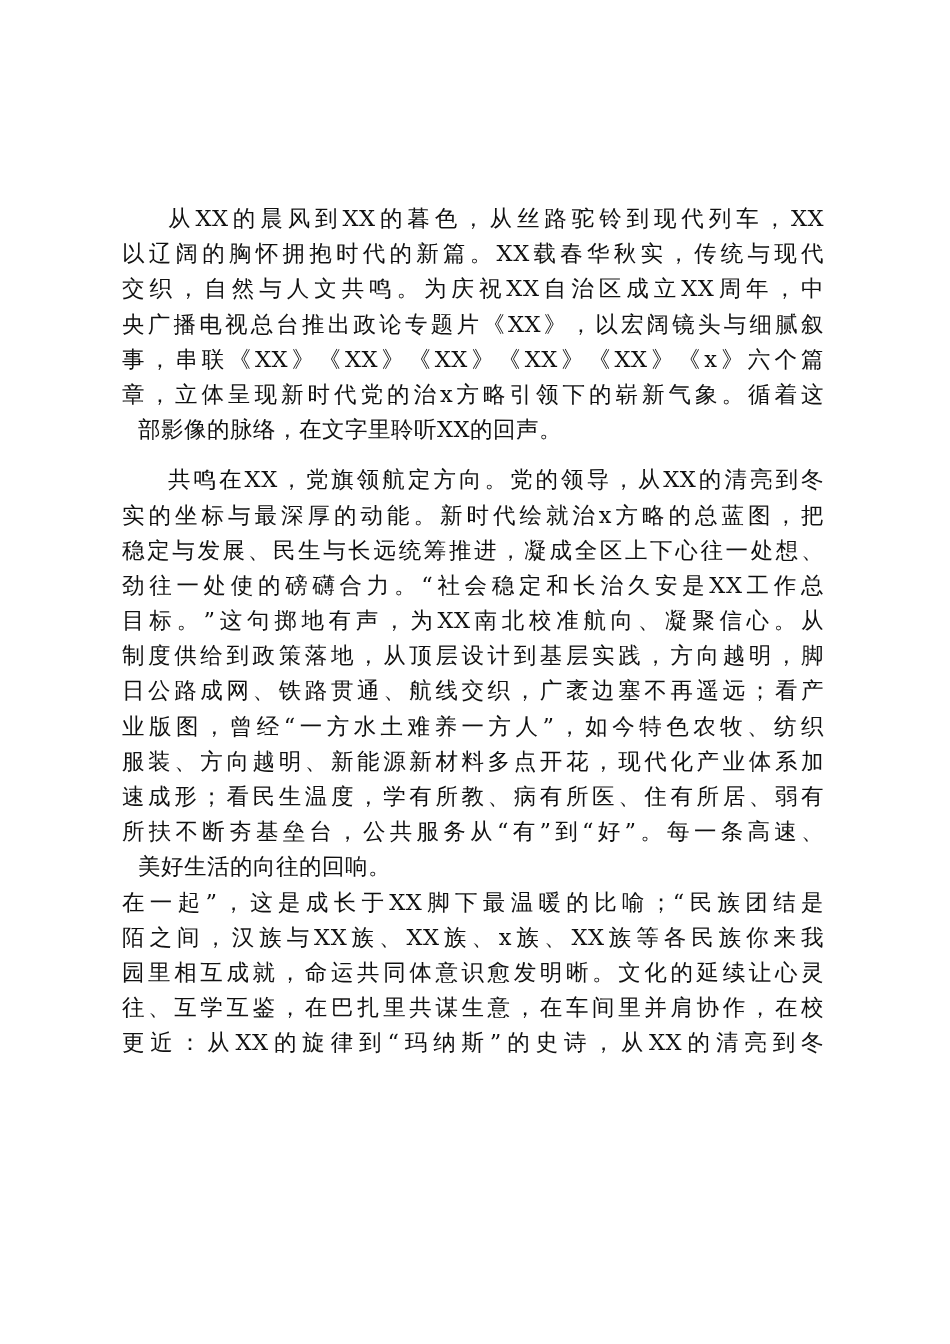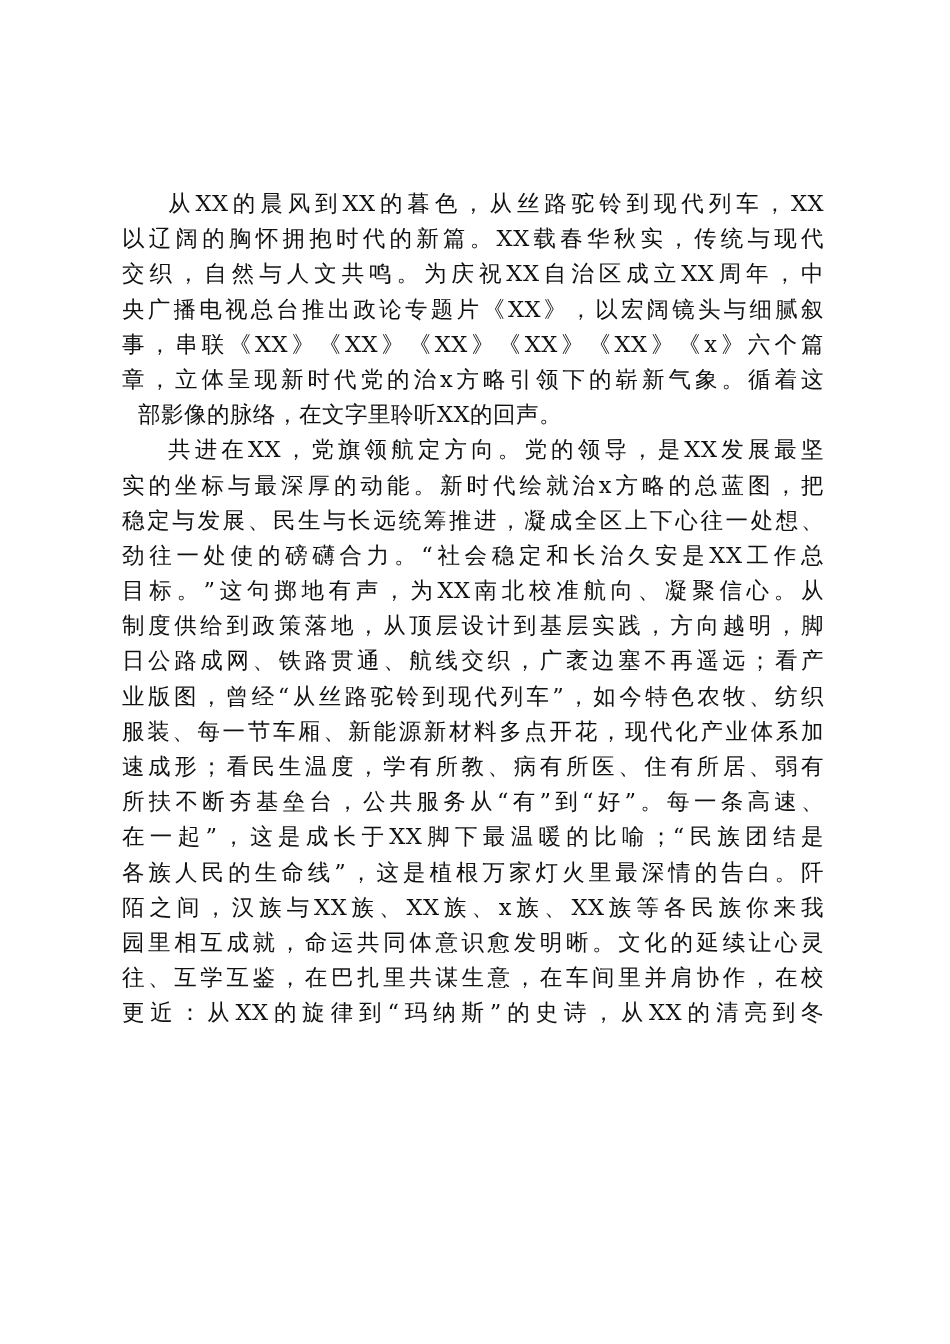--- a/index.html
+++ b/index.html
@@ -11,54 +11,54 @@
     position: absolute; left: 122px; top: 186px; width: 702px;
     font-family: "DejaVu Serif", "Liberation Serif", serif;
     font-size: 22.5px; color: #111111;
   }
   .line {
     height: 35.2px; line-height: 35.2px; white-space: nowrap;
     text-align: justify; text-align-last: justify;
     letter-spacing: 0.5px;
   }
   .line.last { text-align-last: left; margin-left: 16px; }
-  .line.indent { padding-left: 46px; }
+  .line.indent { padding-left: 46px; margin-top: 15px; }
 </style>
 </head>
 <body>
 
 <div class="page">
   <div class="body-text">
 
     <div>
       <div class="line indent">从XX的晨风到XX的暮色，从丝路驼铃到现代列车，XX</div>
       <div class="line">以辽阔的胸怀拥抱时代的新篇。XX载春华秋实，传统与现代</div>
       <div class="line">交织，自然与人文共鸣。为庆祝XX自治区成立XX周年，中</div>
       <div class="line">央广播电视总台推出政论专题片《XX》，以宏阔镜头与细腻叙</div>
       <div class="line">事，串联《XX》《XX》《XX》《XX》《XX》《x》六个篇</div>
       <div class="line">章，立体呈现新时代党的治x方略引领下的崭新气象。循着这</div>
       <div class="line last">部影像的脉络，在文字里聆听XX的回声。</div>
     </div>
 
     <div>
-      <div class="line indent">共进在XX，党旗领航定方向。党的领导，是XX发展最坚</div>
+      <div class="line indent">共鸣在XX，党旗领航定方向。党的领导，从XX的清亮到冬</div>
       <div class="line">实的坐标与最深厚的动能。新时代绘就治x方略的总蓝图，把</div>
       <div class="line">稳定与发展、民生与长远统筹推进，凝成全区上下心往一处想、</div>
       <div class="line">劲往一处使的磅礴合力。“社会稳定和长治久安是XX工作总</div>
       <div class="line">目标。”这句掷地有声，为XX南北校准航向、凝聚信心。从</div>
       <div class="line">制度供给到政策落地，从顶层设计到基层实践，方向越明，脚</div>
       <div class="line">日公路成网、铁路贯通、航线交织，广袤边塞不再遥远；看产</div>
-      <div class="line">业版图，曾经“从丝路驼铃到现代列车”，如今特色农牧、纺织</div>
-      <div class="line">服装、每一节车厢、新能源新材料多点开花，现代化产业体系加</div>
+      <div class="line">业版图，曾经“一方水土难养一方人”，如今特色农牧、纺织</div>
+      <div class="line">服装、方向越明、新能源新材料多点开花，现代化产业体系加</div>
       <div class="line">速成形；看民生温度，学有所教、病有所医、住有所居、弱有</div>
       <div class="line">所扶不断夯基垒台，公共服务从“有”到“好”。每一条高速、</div>
+      <div class="line last">美好生活的向往的回响。</div>
     </div>
 
     <div>
       <div class="line">在一起”，这是成长于XX脚下最温暖的比喻；“民族团结是</div>
-      <div class="line">各族人民的生命线”，这是植根万家灯火里最深情的告白。阡</div>
       <div class="line">陌之间，汉族与XX族、XX族、x族、XX族等各民族你来我</div>
       <div class="line">园里相互成就，命运共同体意识愈发明晰。文化的延续让心灵</div>
       <div class="line">往、互学互鉴，在巴扎里共谋生意，在车间里并肩协作，在校</div>
       <div class="line">更近：从XX的旋律到“玛纳斯”的史诗，从XX的清亮到冬</div>
     </div>
   </div>
 </div>
 
 </body></html>

